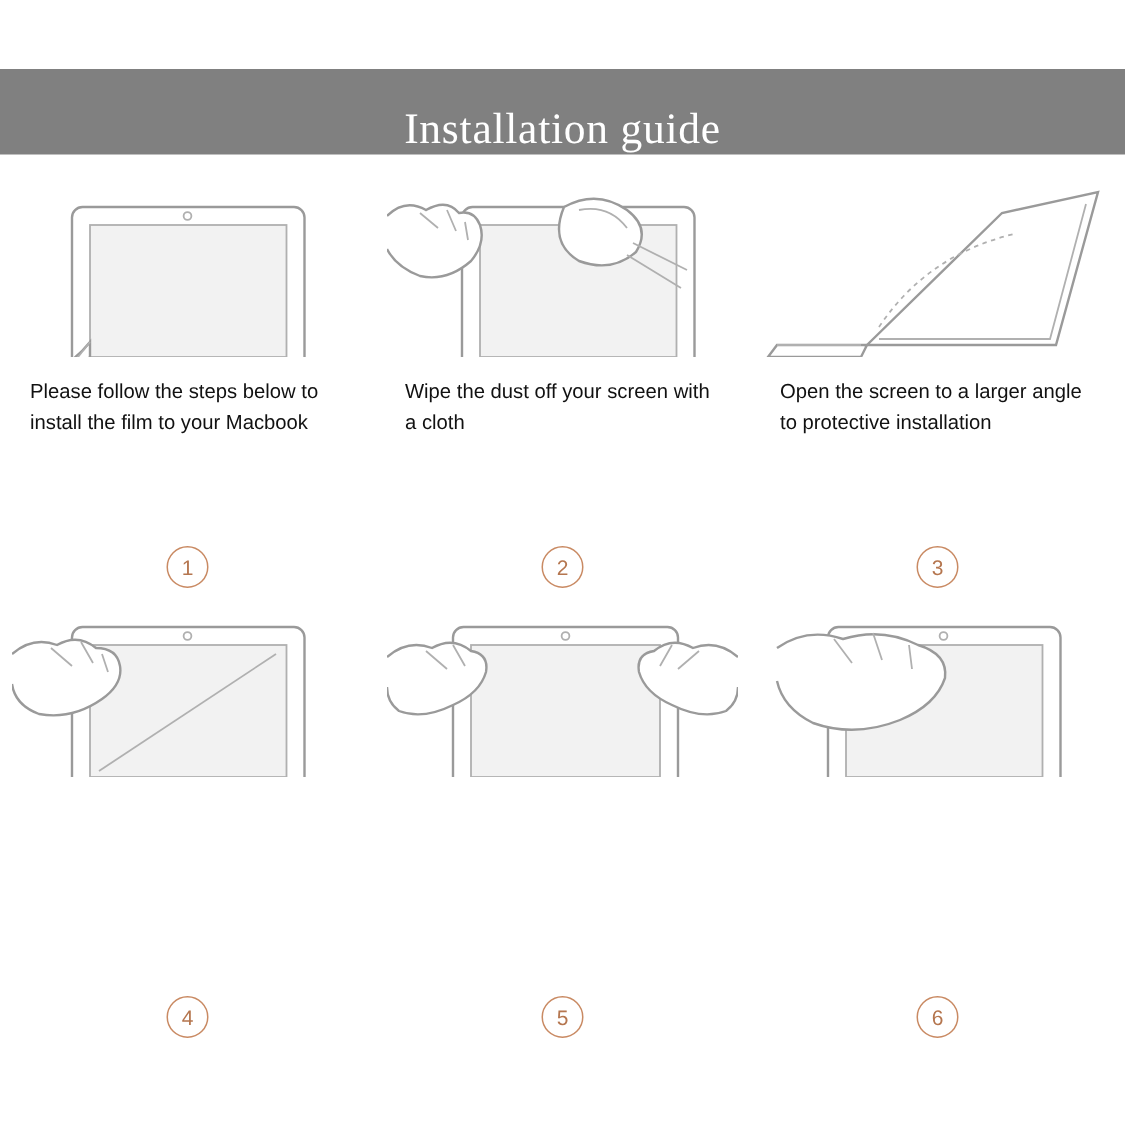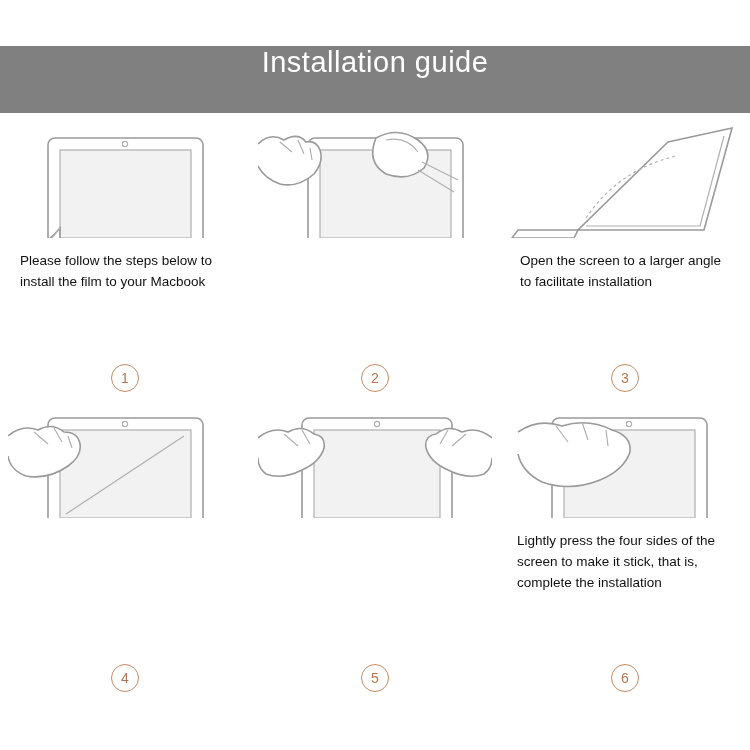--- a/index.html
+++ b/index.html
@@ -17,25 +17,26 @@
     position: relative;
     width: 750px;
     height: 750px;
     background: #ffffff;
   }
   .header {
     position: absolute;
     left: 0;
     top: 46px;
     width: 750px;
-    height: 67px;
+    height: 57px;
     background: #808080;
     display: flex;
-    align-items: flex-start;
+    align-items: flex-end;
     justify-content: center;
+    font-family: Liberation Serif, serif;
   }
   .header-title {
     color: #ffffff;
     font-size: 29px;
     font-weight: 400;
     letter-spacing: 0.5px;
   }
   .grid {
     position: absolute;
     left: 0;
@@ -128,36 +129,37 @@
           <circle class="thin" cx="127" cy="26" r="2.6"></circle>
           <path class="white" d="M118 20 Q140 8 160 22 Q176 34 166 50 Q150 64 128 56 Q108 44 118 20 Z"></path>
           <path class="lines" d="M118 20 Q140 8 160 22 Q176 34 166 50 Q150 64 128 56 Q108 44 118 20 Z"></path>
           <path class="thin" d="M128 22 Q148 18 160 34"></path>
           <path class="white" d="M0 26 Q12 14 26 22 Q40 14 48 24 Q58 22 62 32 Q66 44 56 56 Q40 70 22 66 Q6 60 0 48 Z"></path>
           <path class="lines" d="M0 26 Q12 14 26 22 Q40 14 48 24 Q58 22 62 32 Q66 44 56 56 Q40 70 22 66 Q6 60 0 48"></path>
           <path class="thin" d="M22 24 L34 34 M40 22 L46 36 M52 30 L54 42"></path>
           <path class="thin" d="M164 44 L200 62 M160 52 L196 74"></path>
         </svg>
       </div>
+      <div class="caption">Wipe the dust off your screen with a cloth</div>
       <div class="num-wrap">
         <div class="num">2</div>
       </div>
     </div>
 
     <div class="cell row1" style="height:280px">
       <div class="art">
         <svg width="234" height="120" viewBox="0 0 234 120">
           <path class="lines" d="M70 112 L196 112 L224 10 L160 24 Z" fill="#fafafa"></path>
           <path class="thin" d="M78 108 L192 108 L216 18"></path>
           <path class="lines" d="M10 112 L70 112 L66 120 L4 120 Z" fill="#ffffff"></path>
           <path class="thin" d="M10 112 L66 112"></path>
           <path class="thin" d="M78 100 Q110 52 168 38" stroke-dasharray="3,3"></path>
         </svg>
       </div>
-      <div class="caption">Open the screen to a larger angle to facilitate installation</div>
+      <div class="caption">Open the screen to a larger angle to protective installation</div>
       <div class="num-wrap">
         <div class="num">3</div>
       </div>
     </div>
 
     <div class="cell row2" style="height:300px">
       <div class="art">
         <svg width="234" height="120" viewBox="0 0 234 120">
           <rect class="lines" x="40" y="20" width="155" height="110" rx="7"></rect>
           <rect class="screenfill" x="52" y="32" width="131" height="88"></rect>
@@ -199,20 +201,19 @@
         <svg width="234" height="120" viewBox="0 0 234 120">
           <rect class="lines" x="44" y="20" width="155" height="110" rx="7"></rect>
           <rect class="screenfill" x="56" y="32" width="131" height="88"></rect>
           <rect class="thin" x="56" y="32" width="131" height="88"></rect>
           <circle class="thin" cx="121" cy="26" r="2.6"></circle>
           <path class="white" d="M10 34 Q30 20 54 28 Q80 20 104 32 Q124 38 122 54 Q116 72 92 82 Q62 94 34 84 Q14 74 10 56 Z"></path>
           <path class="lines" d="M10 34 Q30 20 54 28 Q80 20 104 32 Q124 38 122 54 Q116 72 92 82 Q62 94 34 84 Q14 74 10 56"></path>
           <path class="thin" d="M48 28 L60 44 M74 24 L80 42 M98 32 L100 48"></path>
         </svg>
       </div>
-      <div class="caption">Lightly press the four sides of the screen to make it stick, that is, complete the installation</div>
       <div class="num-wrap">
         <div class="num">6</div>
       </div>
     </div>
 
   </div>
 </div>
 
 </body></html>

